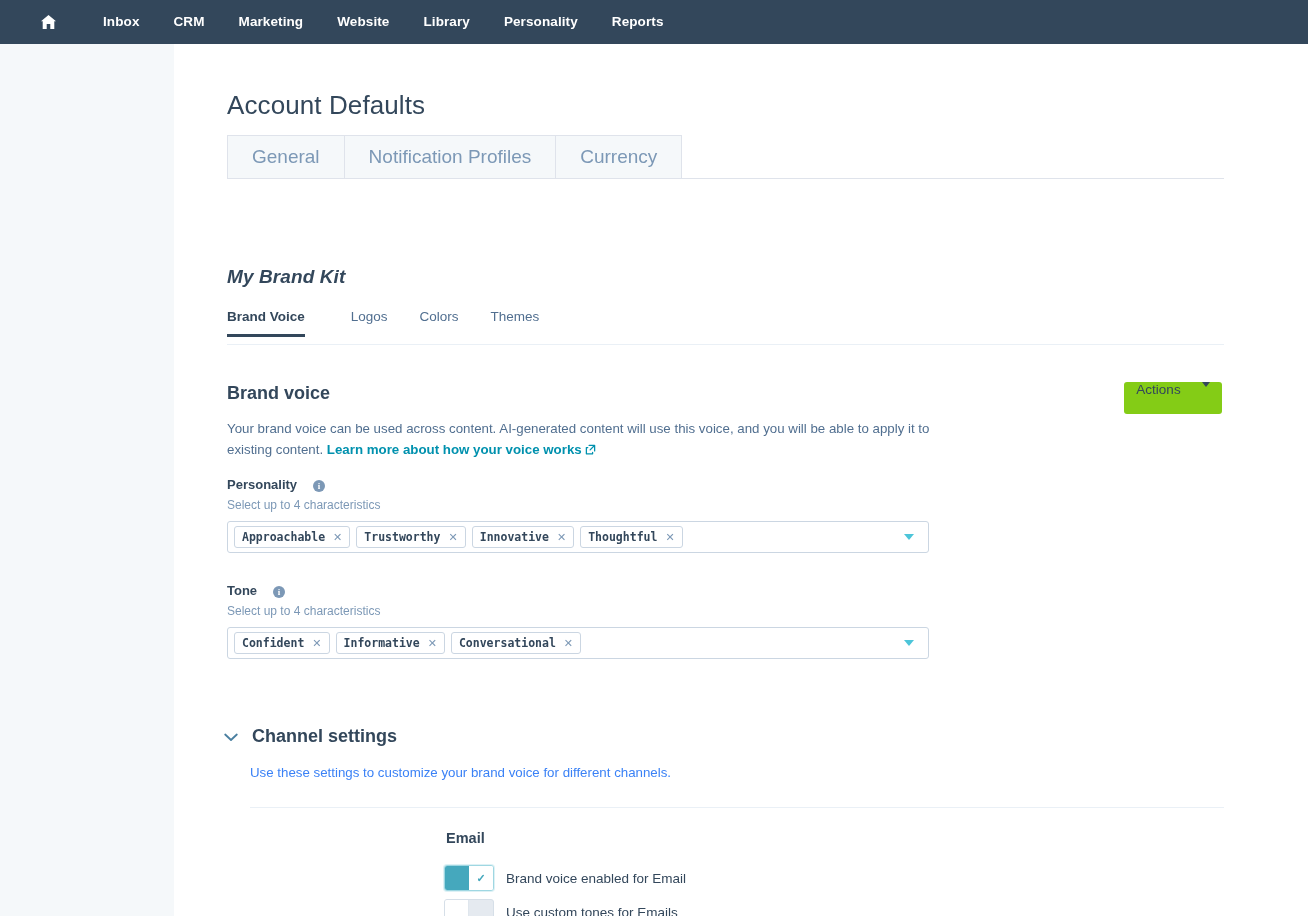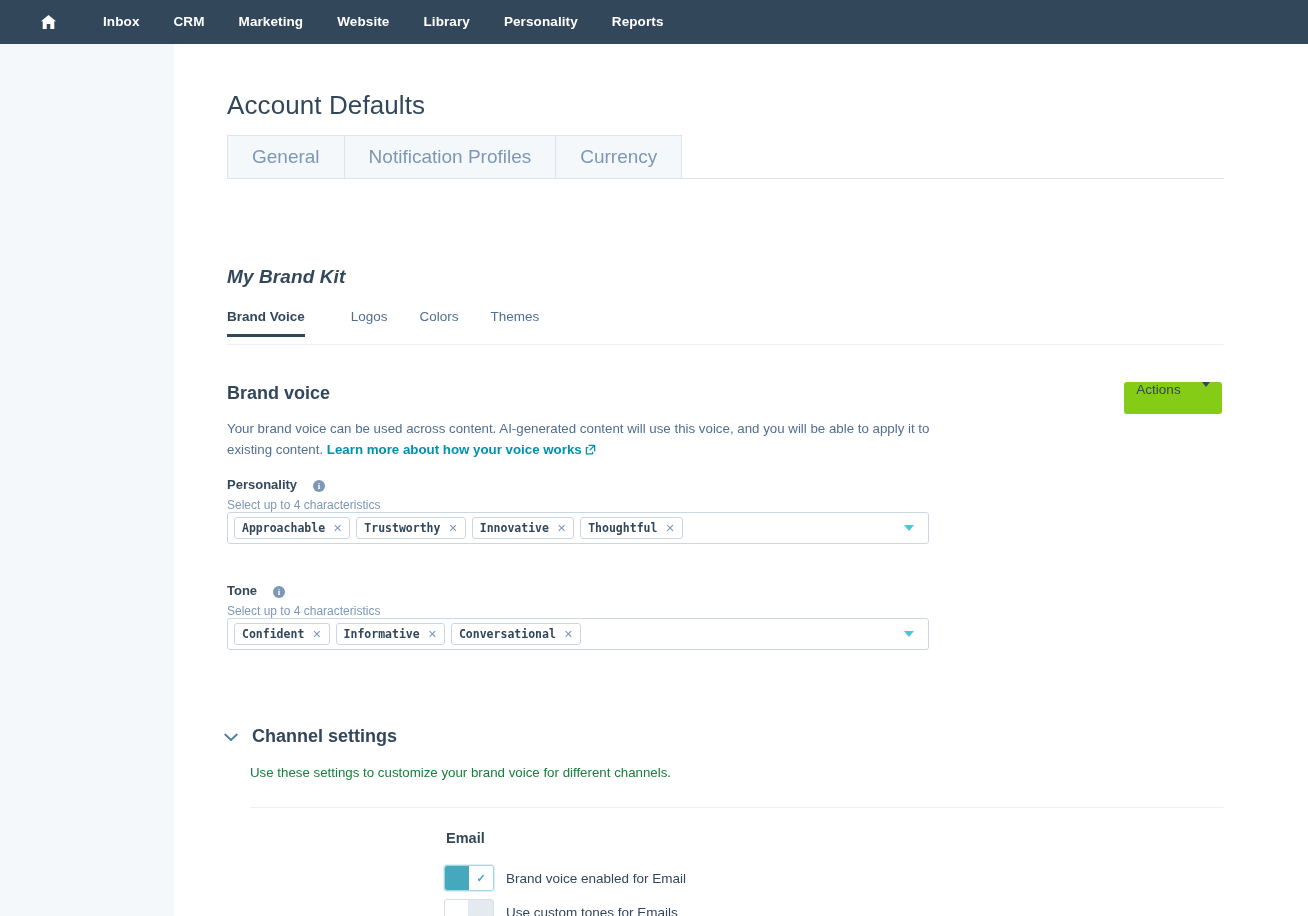--- a/index.html
+++ b/index.html
@@ -214,20 +214,21 @@
     justify-content: center;
     font-family: "Liberation Serif", serif;
     line-height: 1;
   }
   .field-help {
     font-size: 12px;
     color: #7c98b6;
     margin-top: 6px;
   }
   .tag-input {
+    margin-top: 9px;
     width: 702px;
     min-height: 32px;
     border: 1px solid #cbd6e2;
     border-radius: 3px;
     background: #ffffff;
     display: flex;
     align-items: center;
     padding: 4px 6px;
     position: relative;
     cursor: text;
@@ -278,21 +279,21 @@
   .chev { display: block; }
   .channel-title {
     font-size: 18px;
     font-weight: 700;
     color: #33475b;
   }
   .channel-desc {
     position: absolute;
     left: 76px; top: 721px;
     font-size: 13.3px;
-    color: #15803d;
+    color: #3b82f6;
   }
   .divider {
     position: absolute;
     left: 76px;
     width: 974px;
     height: 1px;
     background: #eaf0f6;
   }
   .email-title {
     position: absolute;

